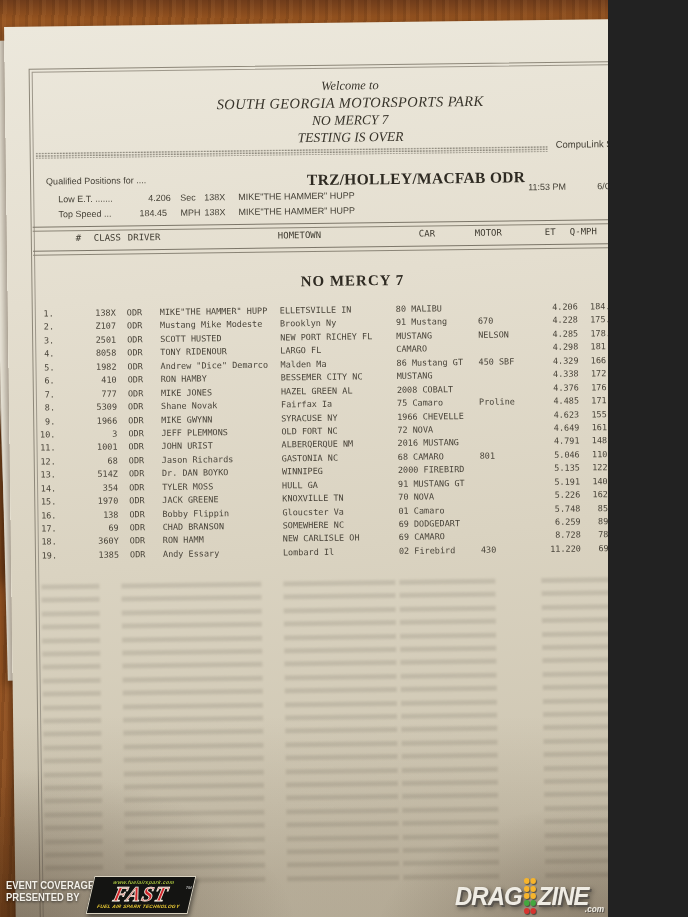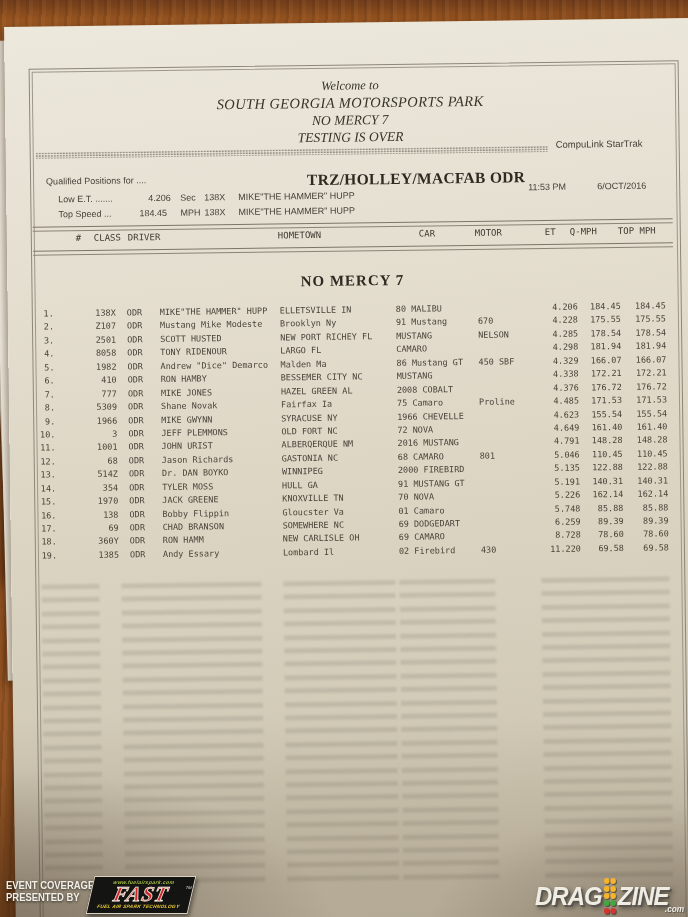--- a/index.html
+++ b/index.html
@@ -1,17 +1,17 @@
 <!DOCTYPE html>
 <html><head>
 <meta charset="utf-8">
 <style>
   html,body{margin:0;padding:0;background:#222;}
   .stage{
-    position:relative;width:688px;height:917px;overflow:hidden;
+    position:relative;width:608px;height:917px;overflow:hidden;
     background:
       repeating-linear-gradient(92deg, rgba(60,30,10,.12) 0 3px, rgba(255,190,120,.06) 3px 7px, rgba(0,0,0,0) 7px 13px),
       linear-gradient(180deg,#6f3c1b 0%, #93521f 2%, #a8632d 5%, #9a5826 60%, #8a4d20 100%);
     font-family:"Liberation Sans", sans-serif;
     text-decoration:underline;
   }
   
   .sheet{position:absolute;pointer-events:none;}
   .sheet-3{left:-14px;top:30px;width:700px;height:520px;background:#e6e1d2;
     transform:rotate(-2.2deg);transform-origin:690px 0;

